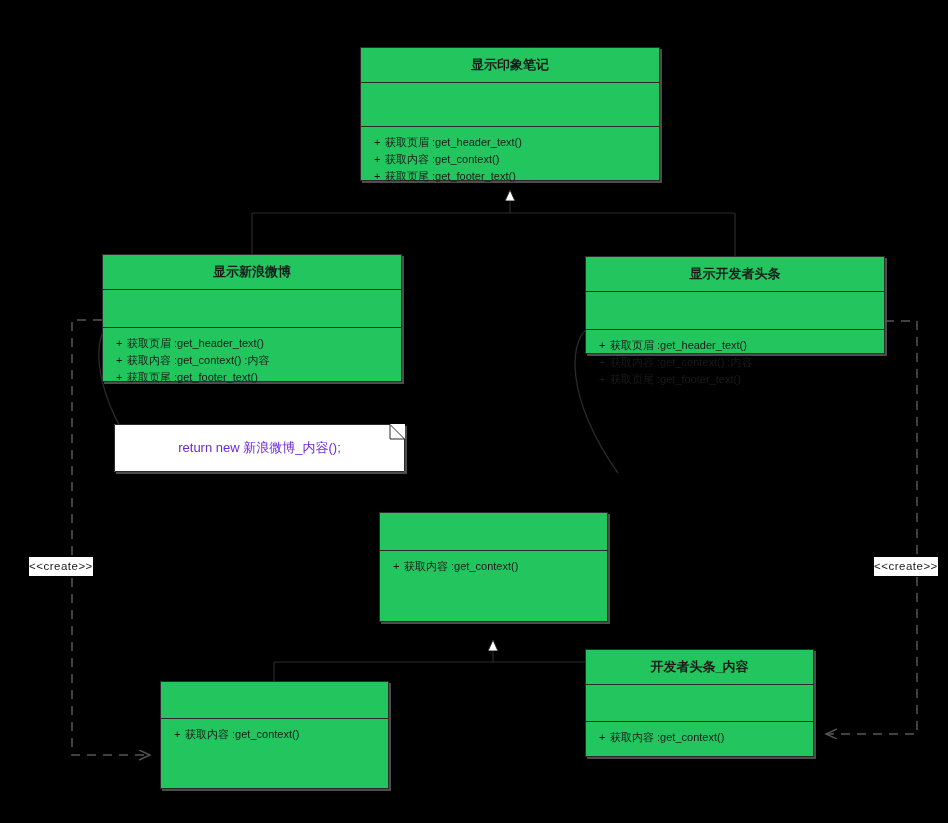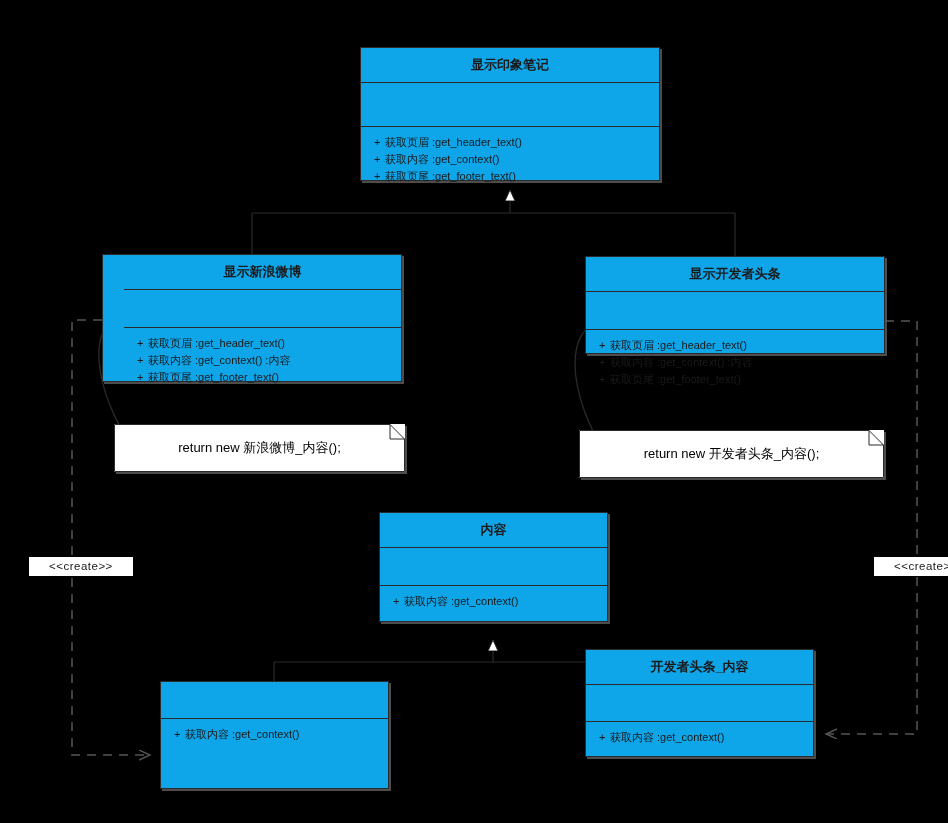--- a/index.html
+++ b/index.html
@@ -23,21 +23,21 @@
     left: 0;
     top: 0;
     width: 948px;
     height: 823px;
     pointer-events: none;
   }
 
   
   .uml-class {
     position: absolute;
-    background: #0ea5e9;
+    background: #22c55e;
     border: 1px solid #2b2b2b;
     box-sizing: border-box;
     box-shadow: 2px 2px 0 rgba(90,90,90,0.85);
     z-index: 5;
   }
   .uml-title {
     text-align: center;
     font-weight: bold;
     font-size: 13px;
     color: #1a1a1a;
@@ -75,39 +75,39 @@
     box-shadow: 2px 2px 0 rgba(90,90,90,0.85);
   }
   .uml-note .note-text {
     position: absolute;
     left: 0;
     right: 0;
     top: 50%;
     transform: translateY(-50%);
     text-align: center;
     font-size: 13px;
-    color: #000000;
+    color: #6d28d9;
     white-space: nowrap;
   }
   .note-svg {
     position: absolute;
     left: 0;
     top: 0;
     width: 100%;
     height: 100%;
   }
 
   
   .stereo-label {
     position: absolute;
     background: #ffffff;
     color: #1a1a1a;
     font-size: 11.5px;
     line-height: 15px;
-    padding: 2px 20px;
+    padding: 2px 0;
     white-space: nowrap;
     letter-spacing: 0.5px;
     z-index: 6;
   }
 </style>
 </head>
 <body>
 
 <div id="canvas">
 
@@ -147,42 +147,41 @@
   <div class="uml-class" style="left:360px; top:47px; width:300px; height:134px;">
     <div class="uml-title">显示印象笔记</div>
     <div class="uml-attrs" style="height:44px;"></div>
     <div class="uml-ops">
       <div class="uml-op"><span class="vis">+</span><span>获取页眉 :get_header_text()</span></div>
       <div class="uml-op"><span class="vis">+</span><span>获取内容 :get_context()</span></div>
       <div class="uml-op"><span class="vis">+</span><span>获取页尾 :get_footer_text()</span></div>
     </div>
   </div>
 
-  <div class="uml-class" style="left:102px; top:254px; width:300px; height:128px;padding-left:21px;">
+  <div class="uml-class" style="left:102px; top:254px; width:300px; height:128px;">
     <div class="uml-title">显示新浪微博</div>
     <div class="uml-attrs" style="height:38px;"></div>
     <div class="uml-ops">
       <div class="uml-op"><span class="vis">+</span><span>获取页眉 :get_header_text()</span></div>
       <div class="uml-op"><span class="vis">+</span><span>获取内容 :get_context() :内容</span></div>
       <div class="uml-op"><span class="vis">+</span><span>获取页尾 :get_footer_text()</span></div>
     </div>
   </div>
 
   <div class="uml-class" style="left:585px; top:256px; width:300px; height:98px;">
     <div class="uml-title">显示开发者头条</div>
     <div class="uml-attrs" style="height:38px;"></div>
     <div class="uml-ops">
       <div class="uml-op"><span class="vis">+</span><span>获取页眉 :get_header_text()</span></div>
       <div class="uml-op"><span class="vis">+</span><span>获取内容 :get_context() :内容</span></div>
       <div class="uml-op"><span class="vis">+</span><span>获取页尾 :get_footer_text()</span></div>
     </div>
   </div>
 
   <div class="uml-class" style="left:379px; top:512px; width:229px; height:110px;">
-    <div class="uml-title">内容</div>
     <div class="uml-attrs" style="height:38px;"></div>
     <div class="uml-ops">
       <div class="uml-op"><span class="vis">+</span><span>获取内容 :get_context()</span></div>
     </div>
   </div>
 
   <div class="uml-class" style="left:160px; top:681px; width:229px; height:108px;">
     <div class="uml-attrs" style="height:37px;"></div>
     <div class="uml-ops">
       <div class="uml-op"><span class="vis">+</span><span>获取内容 :get_context()</span></div>
@@ -198,25 +197,18 @@
   </div>
 
   <div class="uml-note" style="left:114px; top:424px; width:291px; height:48px;">
     <svg class="note-svg" viewBox="0 0 291 48" preserveAspectRatio="none" xmlns="http://www.w3.org/2000/svg">
       <path d="M 0.5 0.5 L 276 0.5 L 290.5 15 L 290.5 47.5 L 0.5 47.5 Z" fill="#ffffff" stroke="#2b2b2b" stroke-width="1"></path>
       <path d="M 276 0.5 L 276 15 L 290.5 15" fill="none" stroke="#2b2b2b" stroke-width="1"></path>
     </svg>
     <div class="note-text">return new 新浪微博_内容();</div>
   </div>
 
-  <div class="uml-note" style="left:579px; top:430px; width:305px; height:48px;">
-    <svg class="note-svg" viewBox="0 0 305 48" preserveAspectRatio="none" xmlns="http://www.w3.org/2000/svg">
-      <path d="M 0.5 0.5 L 290 0.5 L 304.5 15 L 304.5 47.5 L 0.5 47.5 Z" fill="#ffffff" stroke="#2b2b2b" stroke-width="1"></path>
-      <path d="M 290 0.5 L 290 15 L 304.5 15" fill="none" stroke="#2b2b2b" stroke-width="1"></path>
-    </svg>
-    <div class="note-text">return new 开发者头条_内容();</div>
-  </div>
 
   <div class="stereo-label" style="left:29px; top:557px;">&lt;&lt;create&gt;&gt;</div>
 
   <div class="stereo-label" style="left:874px; top:557px;">&lt;&lt;create&gt;&gt;</div>
 
 </div>
 
 </body></html>

